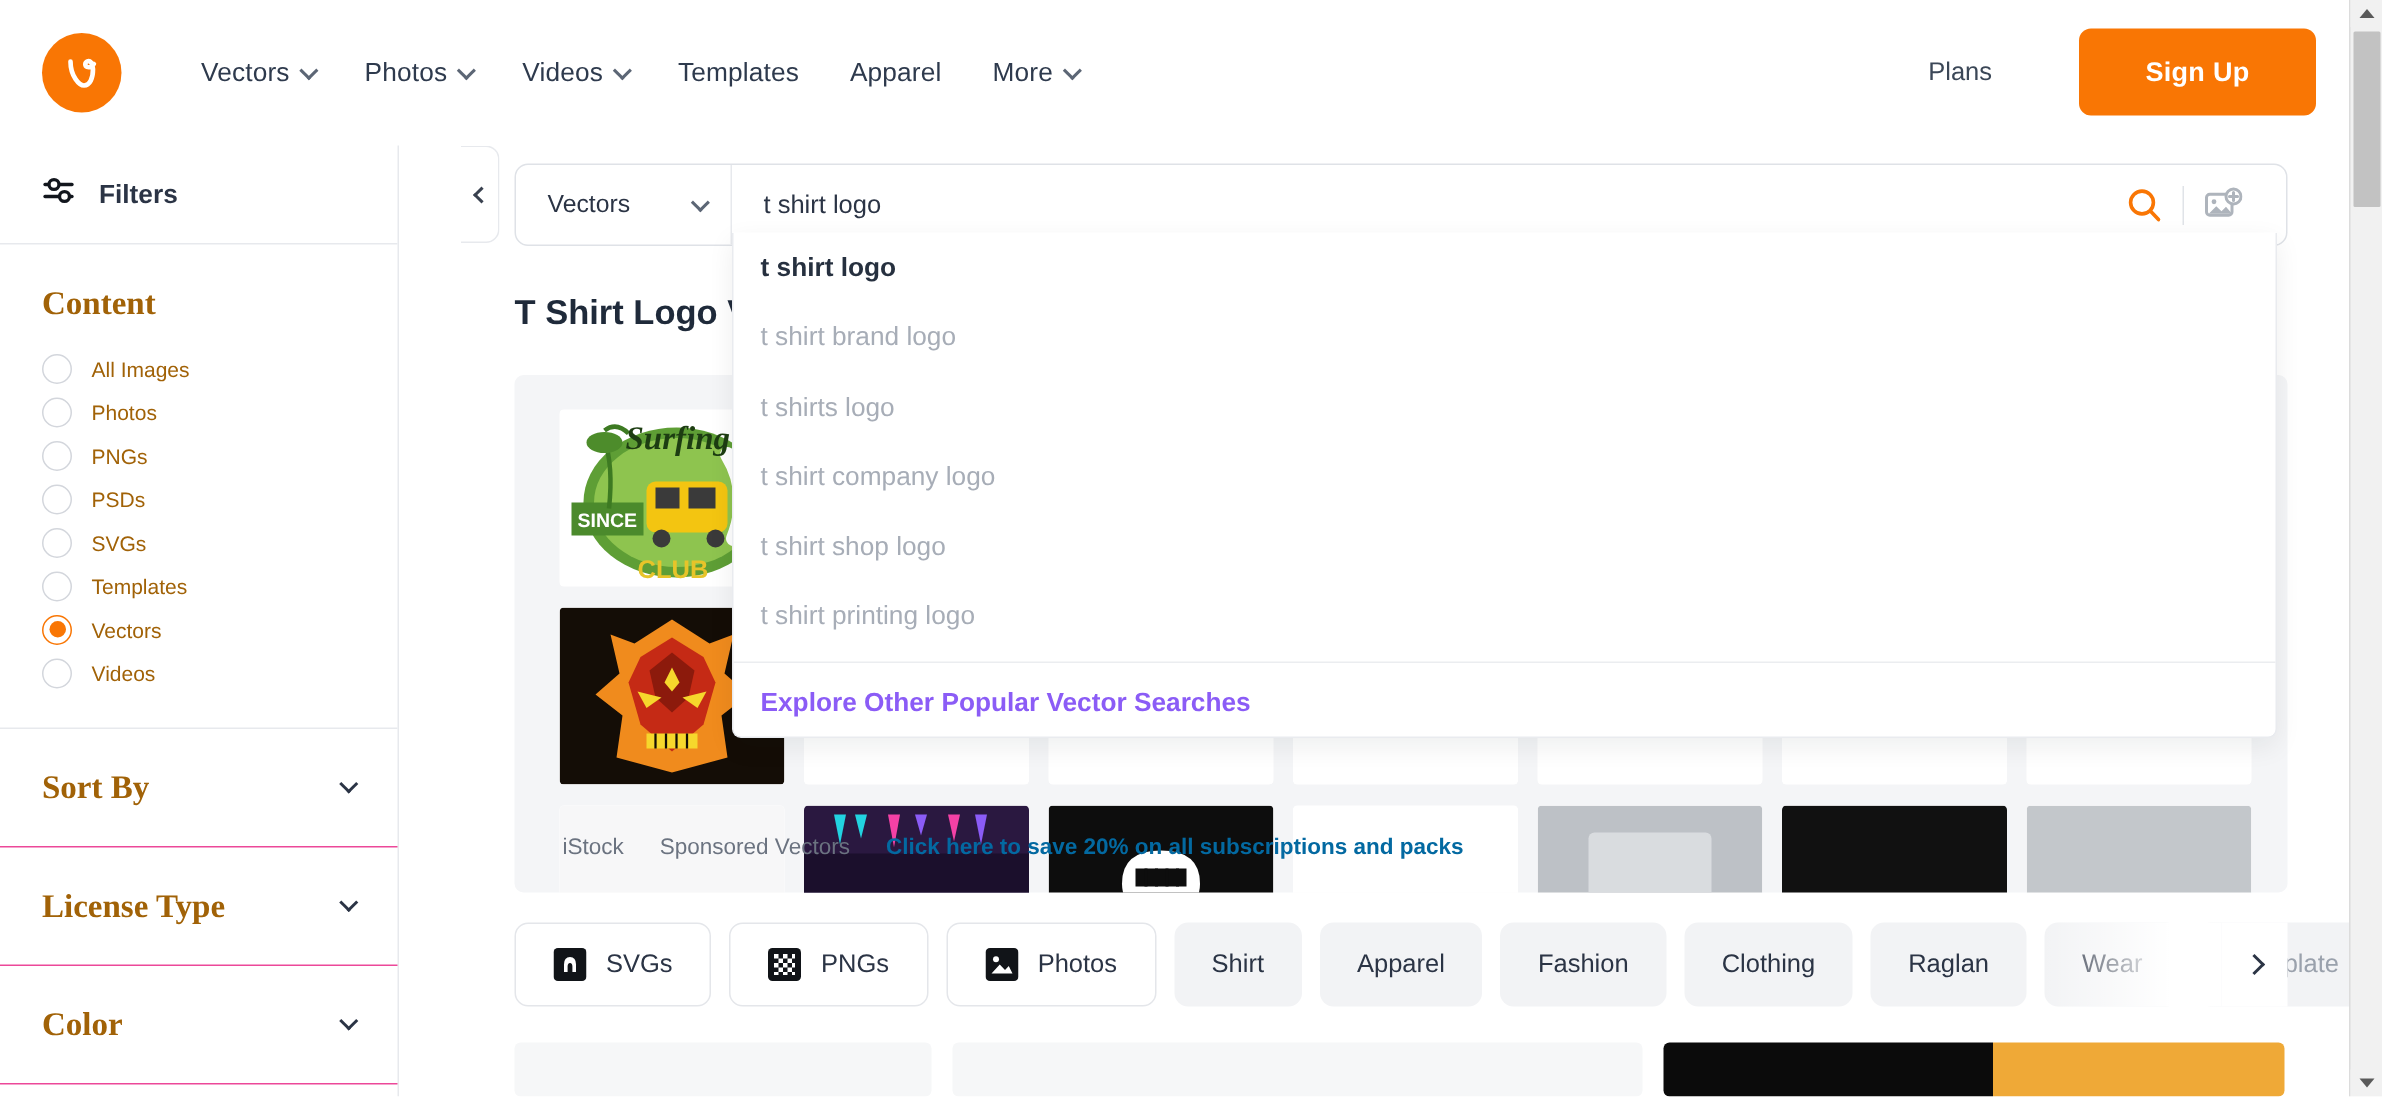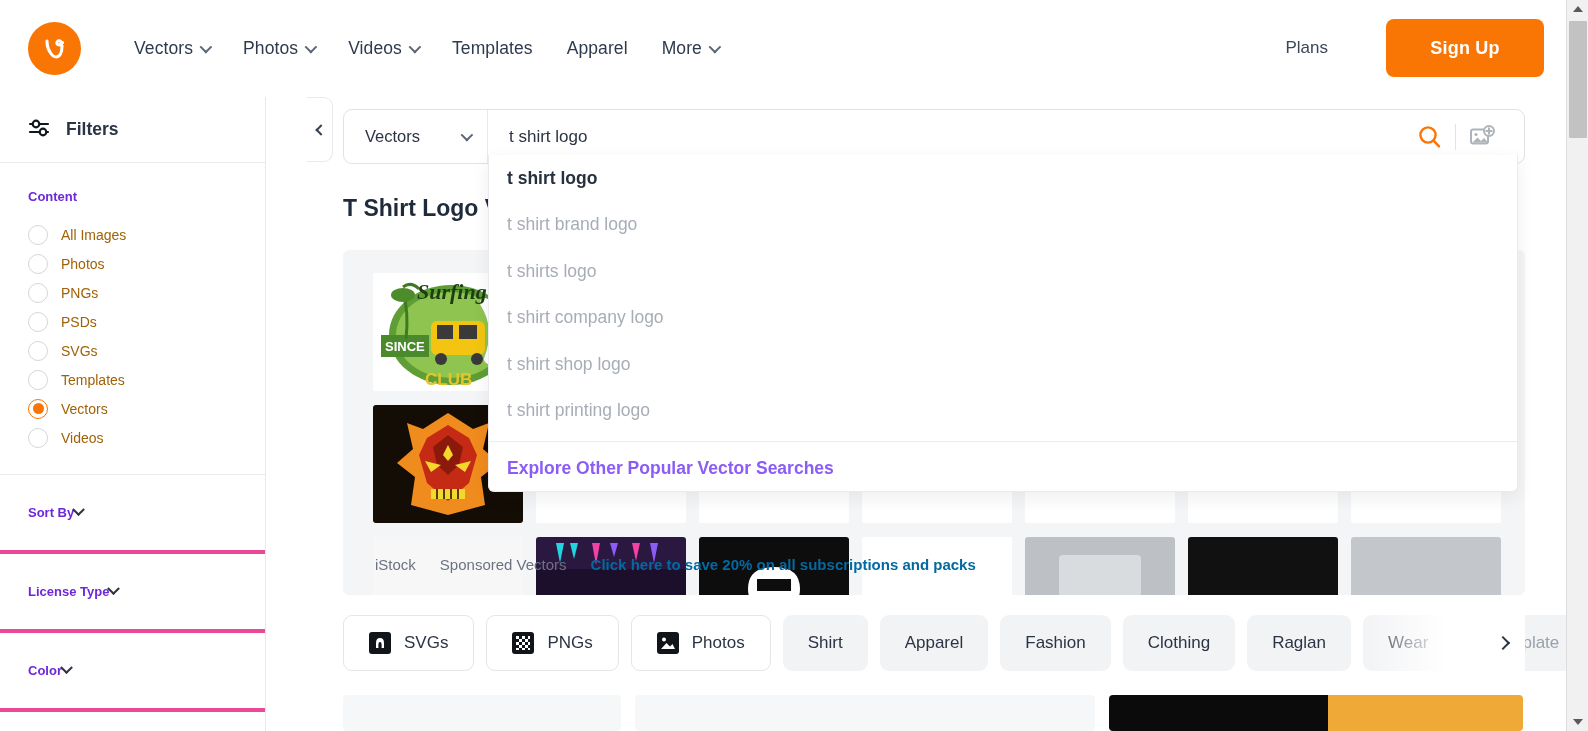--- a/index.html
+++ b/index.html
@@ -80,32 +80,32 @@
     position: absolute; top: 97px; left: 307px; width: 26px; height: 65px;
     background: #fff; border: 1px solid #e7e9ed; border-left: none;
     border-radius: 0 9px 9px 0; display: flex; align-items: center; justify-content: center;
     cursor: pointer; z-index: 4;
   }
   .chev-left {
     width: 8px; height: 8px; border-left: 2px solid #39414f; border-bottom: 2px solid #39414f;
     transform: rotate(45deg); margin-left: 3px;
   }
   .sb-section { padding: 26px 28px 22px 28px; border-bottom: 1px solid #e7e9ed; }
-  .sb-title { font-size: 13px; font-weight: bold; color: #6d28d9; margin-bottom: 16px; }
+  .sb-title { font-size: 22px; font-weight: bold; color: #a16207; margin-bottom: 16px; font-family: Liberation Serif, serif; }
   .radio-row { display: flex; align-items: center; gap: 13px; height: 29px; cursor: pointer; }
   .radio {
     width: 20px; height: 20px; border-radius: 50%; border: 1.6px solid #d3d6dc;
     background:#fff; display:flex; align-items:center; justify-content:center; flex:none;
   }
   .radio.on { border-color: #f97604; }
   .radio.on::after { content:""; width: 11px; height: 11px; border-radius:50%; background:#f97604; }
   .radio-label { font-size: 14px; color: #a16207; }
   .sb-collapsible {
-    height: 79px; display: flex; align-items: center; 
-    padding: 0 28px; border-bottom: 4px solid #ec4899; cursor: pointer;
+    height: 79px; display: flex; align-items: center; justify-content: space-between;
+    padding: 0 28px; border-bottom: 1px solid #ec4899; cursor: pointer;
   }
   .sb-collapsible .sb-title { margin: 0; }
   .chev-d {
     width: 9px; height: 9px; border-right: 2.2px solid #2b3445; border-bottom: 2.2px solid #2b3445;
     transform: rotate(45deg) translate(-2px,-2px);
   }
 
   
   .main { position: absolute; top: 97px; left: 308px; width: 1258px; height: 634px; background:#fff; }
 

